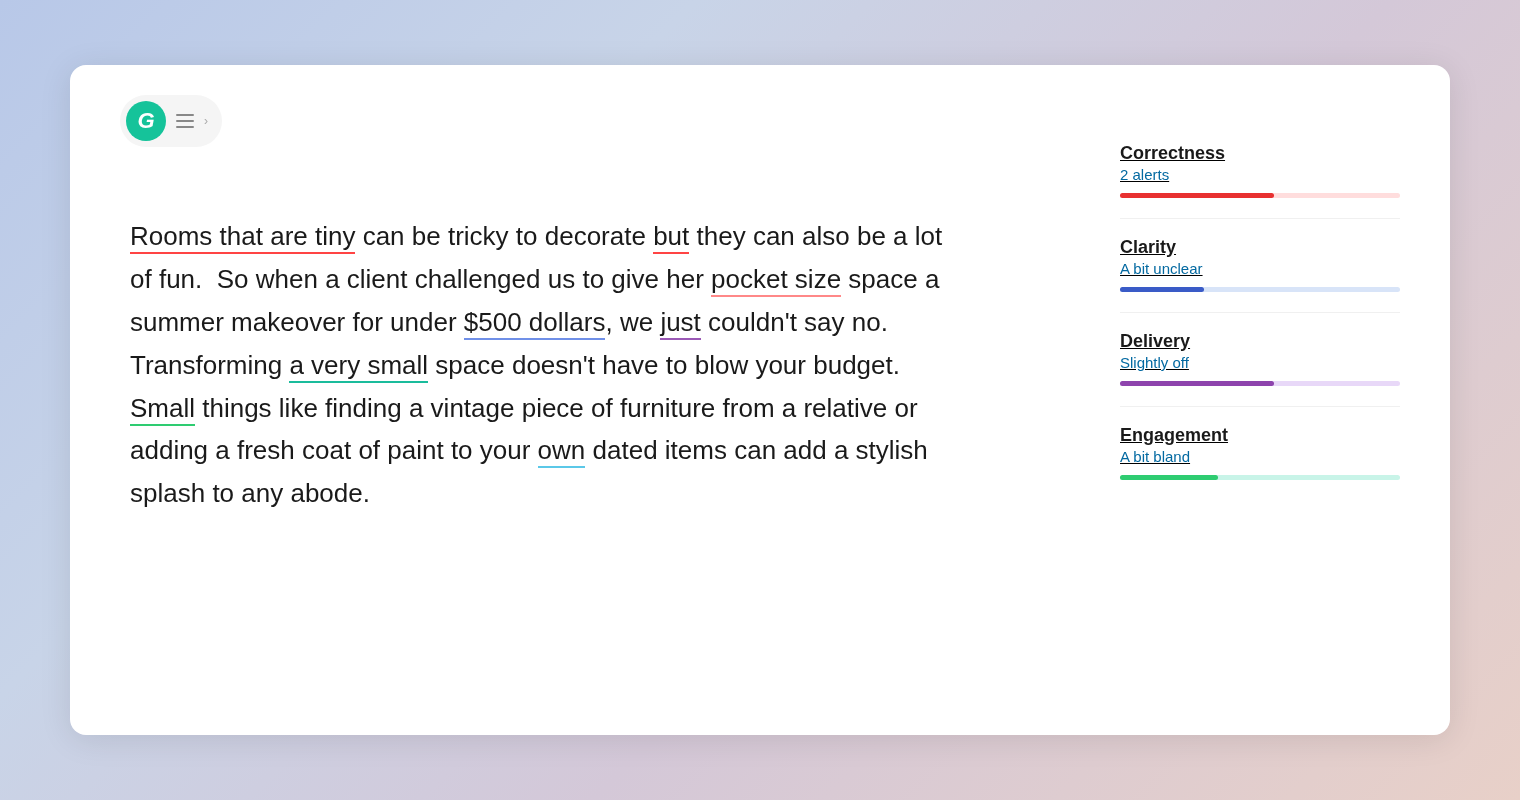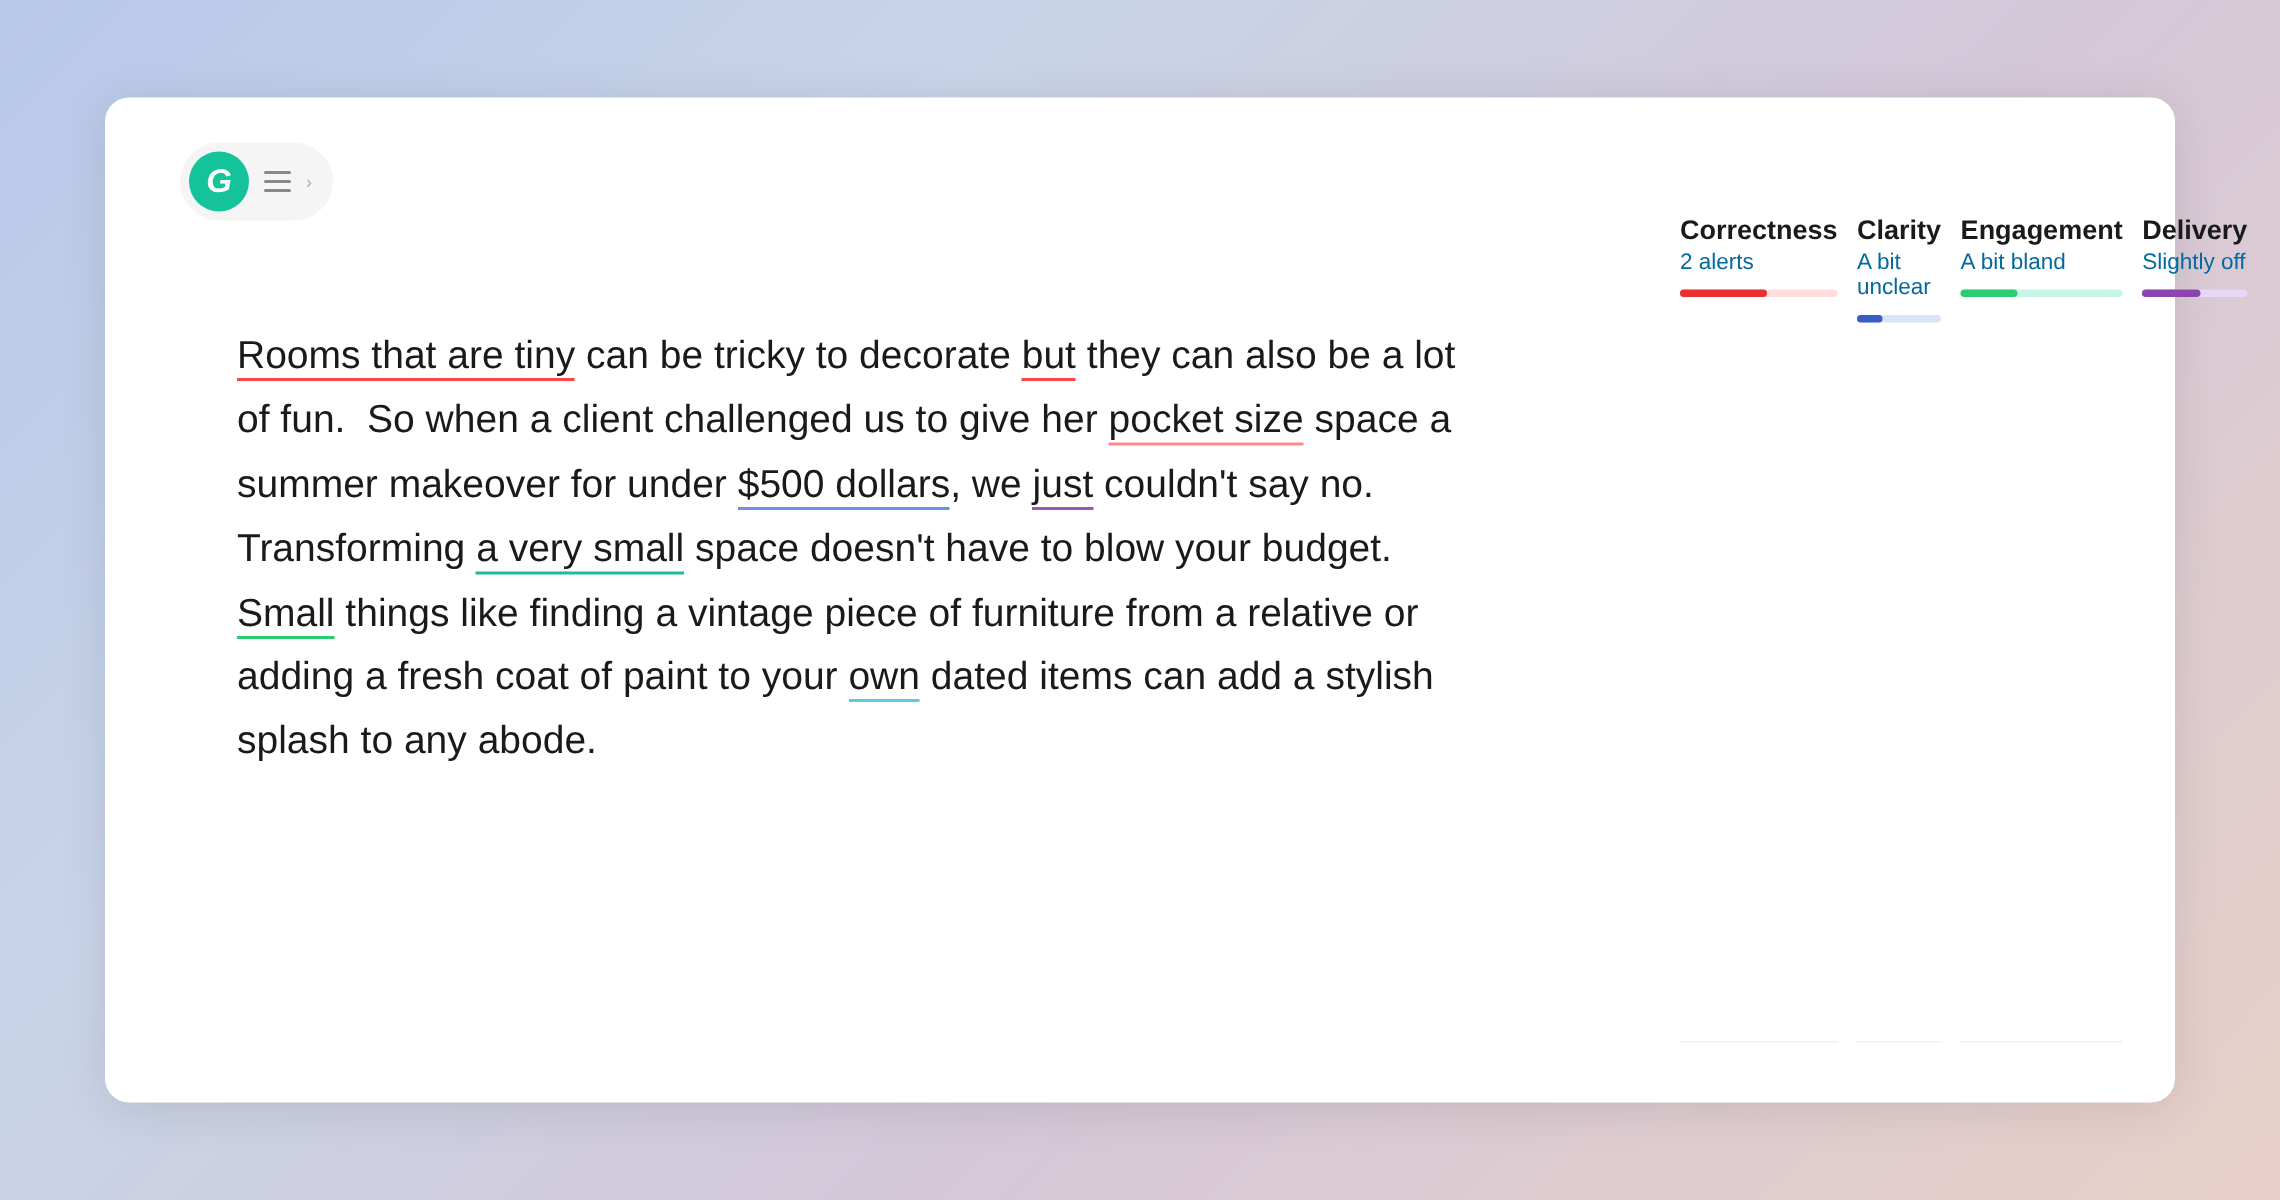--- a/index.html
+++ b/index.html
@@ -23,21 +23,20 @@
       flex-direction: row;
       position: relative;
       box-shadow: 0 4px 32px rgba(0,0,0,0.10);
       padding: 40px 50px 40px 60px;
     }
 
     .main-content {
       flex: 1;
       padding-top: 20px;
       padding-right: 60px;
-      margin-left: 28px;
     }
 
     .toolbar {
       position: absolute;
       top: 30px;
       left: 50px;
       display: flex;
       align-items: center;
       gap: 10px;
       background: #f5f5f5;
@@ -121,21 +120,23 @@
     .underline-green {
       border-bottom: 2.5px solid #2ecc71;
       padding-bottom: 1px;
     }
 
     
     .sidebar {
       width: 280px;
       padding-top: 20px;
       display: flex;
-      gap: 13px;
+      flex-direction: column;
+      gap: 0;
+      text-decoration: underline;
     }
 
     .metric-item {
       padding: 18px 0 20px 0;
       border-bottom: 1px solid #f0f0f0;
     }
 
     .metric-item:last-child {
       border-bottom: none;
     }
@@ -237,31 +238,31 @@
     <div class="metric-item">
       <div class="metric-title">Clarity</div>
       <div class="metric-subtitle">A bit unclear</div>
       <div class="progress-bar-container">
         <div class="progress-bar-bg clarity-bg"></div>
         <div class="progress-bar-fill clarity-fill"></div>
       </div>
     </div>
 
     <div class="metric-item">
+      <div class="metric-title">Delivery</div>
+      <div class="metric-subtitle">Slightly off</div>
+      <div class="progress-bar-container">
+        <div class="progress-bar-bg delivery-bg"></div>
+        <div class="progress-bar-fill delivery-fill"></div>
+      </div>
+    </div>
+
+    <div class="metric-item">
       <div class="metric-title">Engagement</div>
       <div class="metric-subtitle">A bit bland</div>
       <div class="progress-bar-container">
         <div class="progress-bar-bg engagement-bg"></div>
         <div class="progress-bar-fill engagement-fill"></div>
       </div>
     </div>
 
-    <div class="metric-item">
-      <div class="metric-title">Delivery</div>
-      <div class="metric-subtitle">Slightly off</div>
-      <div class="progress-bar-container">
-        <div class="progress-bar-bg delivery-bg"></div>
-        <div class="progress-bar-fill delivery-fill"></div>
-      </div>
-    </div>
-
   </div>
 </div>
 
 </body></html>

